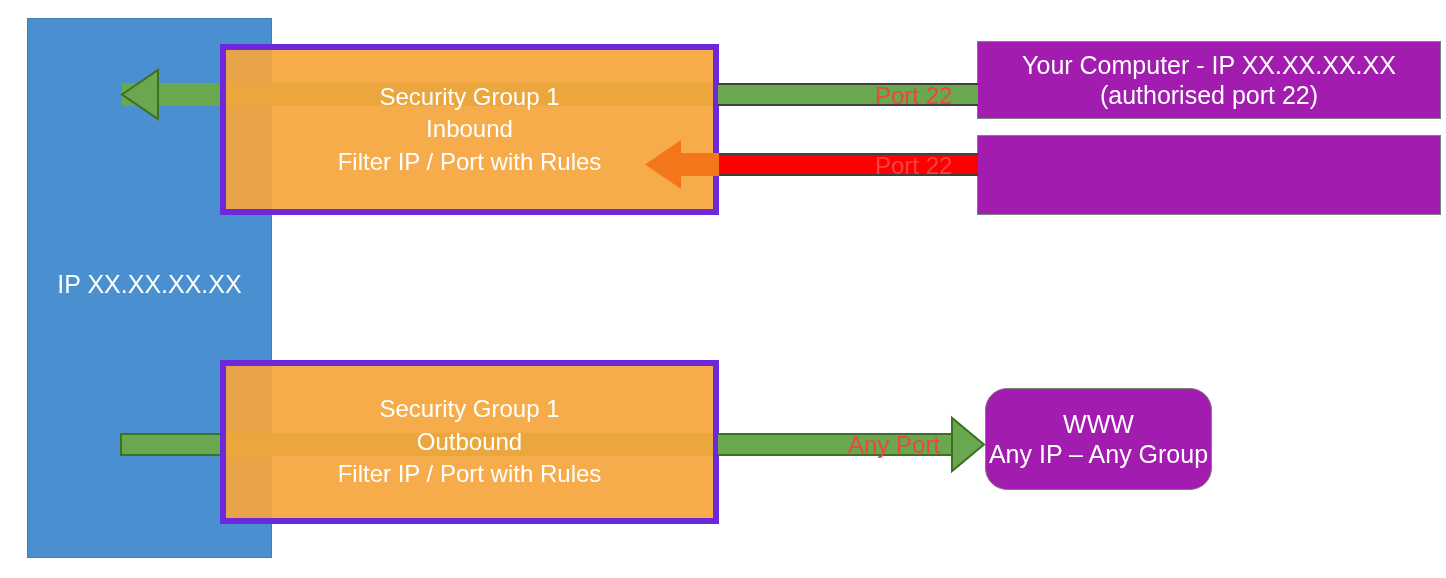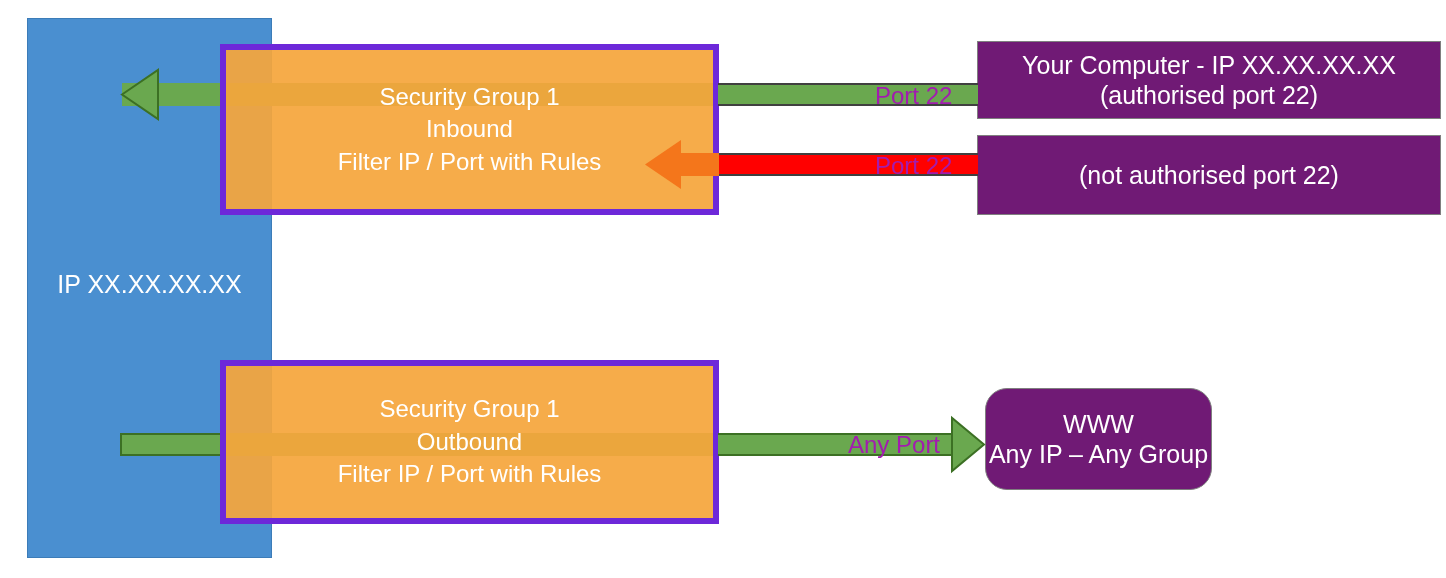--- a/index.html
+++ b/index.html
@@ -66,21 +66,21 @@
   .sg-box .sg-text {
     position: relative;
     z-index: 6;
     font-size: 24px;
     line-height: 1.35;
     color: #ffffff;
     width: 100%;
   }
   
   .gray-box {
-    background: #701a75;
+    background: #a21caf;
     border: 1px solid #7f7f7f;
     z-index: 4;
     font-size: 25px;
     line-height: 1.22;
   }
   #your-computer {
     left: 977px;
     top: 41px;
     width: 464px;
     height: 78px;
@@ -98,21 +98,21 @@
     height: 102px;
     border-radius: 22px;
   }
   
   .bar {
     position: absolute;
     box-sizing: border-box;
   }
   .bar-label {
     position: absolute;
-    color: #a21caf;
+    color: #ef4444;
     font-size: 24px;
     line-height: 22px;
     white-space: nowrap;
     z-index: 7;
     text-align: center;
   }
   
   #green-in-right {
     left: 718px;
     top: 83px;
@@ -255,21 +255,20 @@
 
   <div class="bar" id="red-in-right"></div>
   <div class="bar-label" id="red-in-label">Port 22</div>
 
   <div class="box gray-box" id="your-computer">
     <div>Your Computer - IP XX.XX.XX.XX</div>
     <div>(authorised port 22)</div>
   </div>
 
   <div class="box gray-box" id="other-computer">
-    <div>(not authorised port 22)</div>
   </div>
 
   <div class="bar" id="green-out-left"></div>
   <div class="bar" id="green-out-mid"></div>
 
   <div class="box sg-box" id="sg-outbound">
     <div class="sg-text">
       <div>Security Group 1</div>
       <div>Outbound</div>
       <div>Filter IP / Port with Rules</div>

